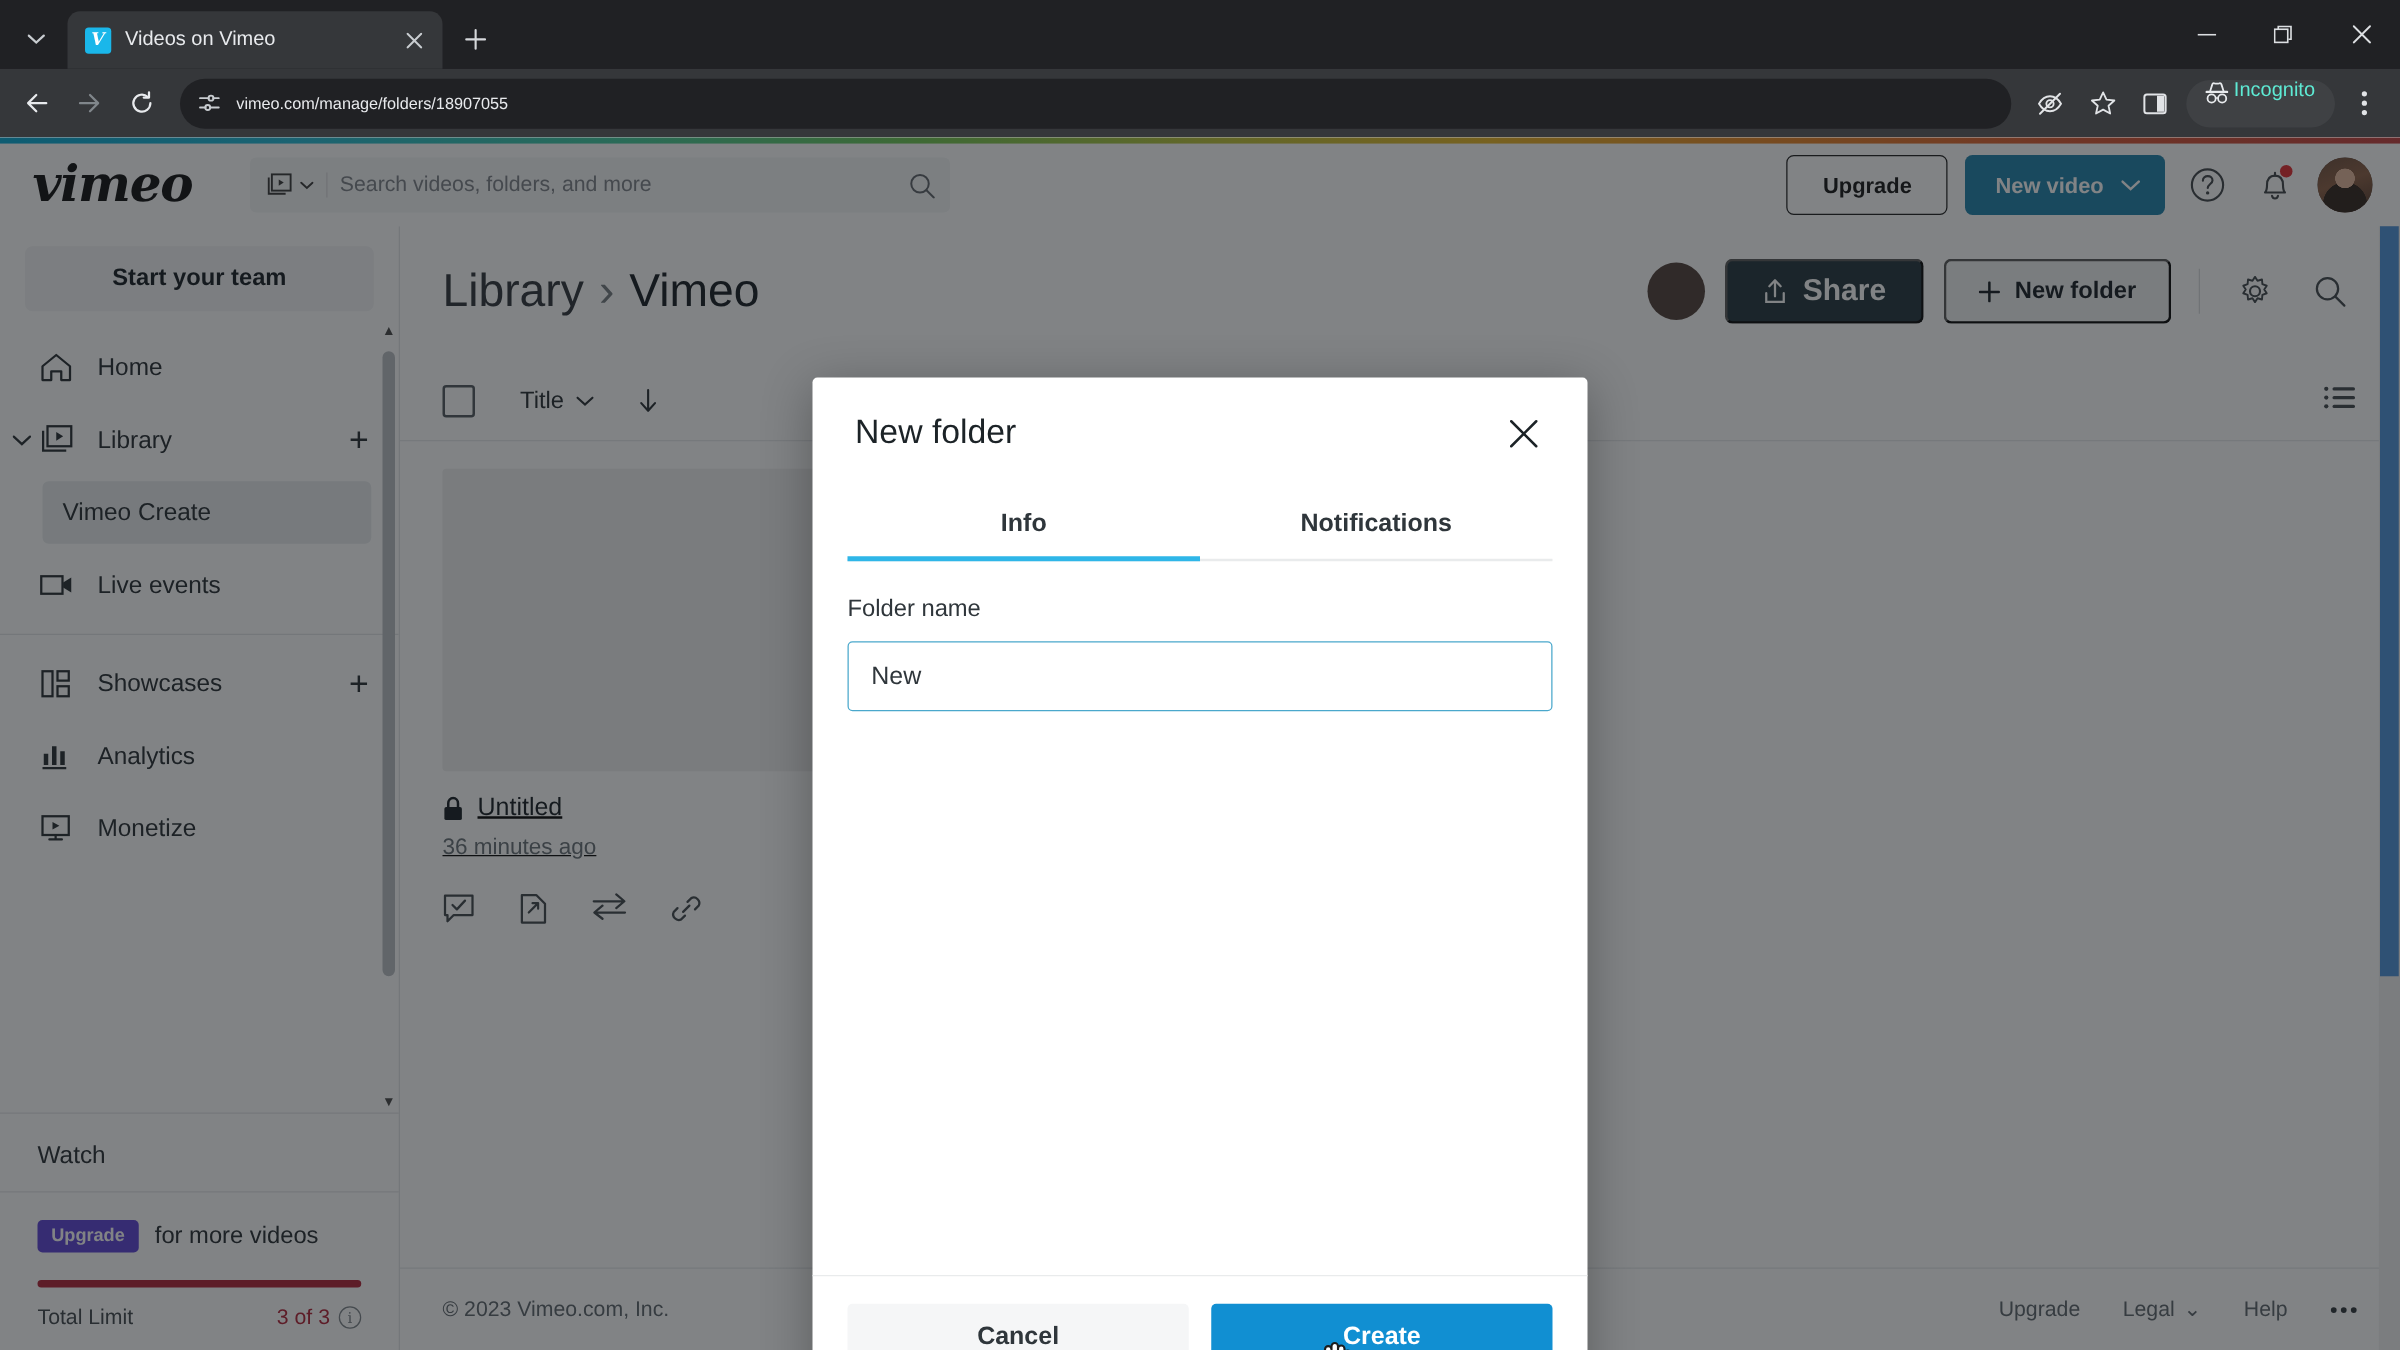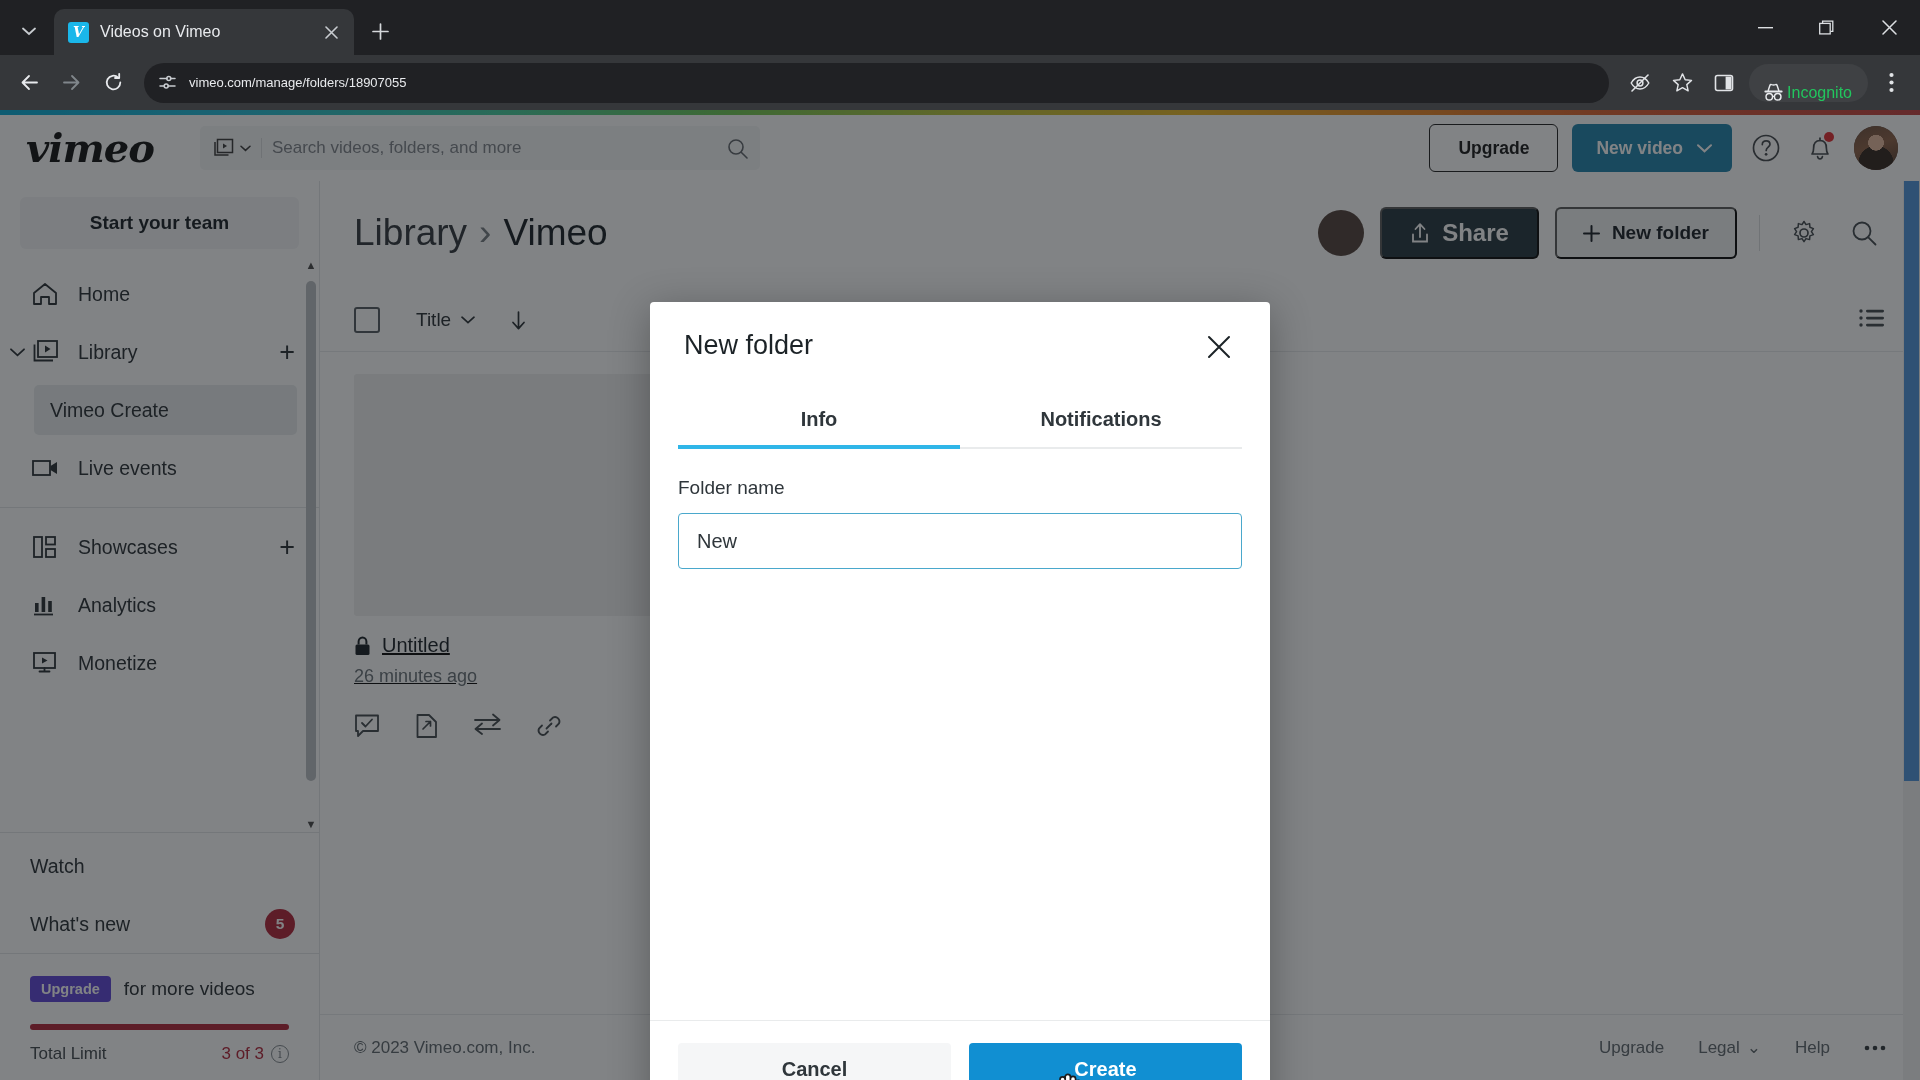--- a/index.html
+++ b/index.html
@@ -77,22 +77,22 @@
   .omnibox .url {
     color: #e8eaed; font-size: 13px; white-space: nowrap; overflow: hidden;
     text-overflow: ellipsis;
   }
   .tb-icon {
     width: 38px; height: 38px; border-radius: 50%; flex-shrink: 0;
     display: flex; align-items: center; justify-content: center; color: #e1e3e6;
   }
   .incognito-pill {
     height: 38px; border-radius: 19px; background: #3f4144;
-    display: flex; align-items: flex-end; gap: 2px; padding: 0 16px 0 13px;
-    color: #22c55e; font-size: 16px; flex-shrink: 0; margin-left: 2px;
+    display: flex; align-items: flex-start; gap: 2px; padding: 0 16px 0 13px;
+    color: #5eead4; font-size: 16px; flex-shrink: 0; margin-left: 2px;
   }
 
   
   .page {
     flex: 1; position: relative; background: #fff; overflow: hidden;
   }
   .rainbow {
     height: 5px; width: 100%;
     background: linear-gradient(90deg,
       #00a8d6 0%, #1db8d6 12%, #3fc99a 26%, #6ac64e 38%,
@@ -561,24 +561,20 @@
               <div class="sb-thumb"></div>
             </div>
             <div class="sb-arrow">▼</div>
           </div>
         </div>
 
         <div class="bottom-nav">
           <div class="bn-item">
             <span>Watch</span>
           </div>
-          <div class="bn-item">
-            <span>What's new</span>
-            <span class="badge-count">5</span>
-          </div>
         </div>
 
         <div class="upgrade-row">
           <span class="pill-upgrade">Upgrade</span>
           <span class="upgrade-text">for more videos</span>
         </div>
 
         <div class="limit-wrap">
           <div class="limit-bar"></div>
           <div class="limit-row">
@@ -659,21 +655,21 @@
         <div class="card-row">
           <div class="card">
             <div class="thumb"></div>
             <div class="card-title">
               <svg width="17" height="20" viewBox="0 0 17 20">
                 <rect x="1.5" y="8.5" width="14" height="10.5" rx="1.5" fill="#11181d"></rect>
                 <path d="M4.6 8.5 V5.6 C4.6 3.2 6.3 1.4 8.5 1.4 C10.7 1.4 12.4 3.2 12.4 5.6 V8.5" stroke="#11181d" stroke-width="2" fill="none"></path>
               </svg>
               <span>Untitled</span>
             </div>
-            <div class="card-sub">26 minutes ago</div>
+            <div class="card-sub">36 minutes ago</div>
             <div class="card-actions">
               <span>
                 <svg width="27" height="26" viewBox="0 0 27 26">
                     <path d="M2 2.5 H24 V18 H9 L4 23 V18 H2 Z" stroke="#3c4348" stroke-width="1.8" fill="none" stroke-linejoin="round"></path>
                     <path d="M8 10 L11.5 13.5 L18 6.5" stroke="#3c4348" stroke-width="1.8" fill="none" stroke-linecap="round" stroke-linejoin="round"></path>
                   </svg>
               </span>
               <span>
                 <svg width="24" height="26" viewBox="0 0 24 26">
                     <path d="M2.5 2 H14 L21 9 V24 H2.5 Z" stroke="#3c4348" stroke-width="1.8" fill="none" stroke-linejoin="round"></path>

